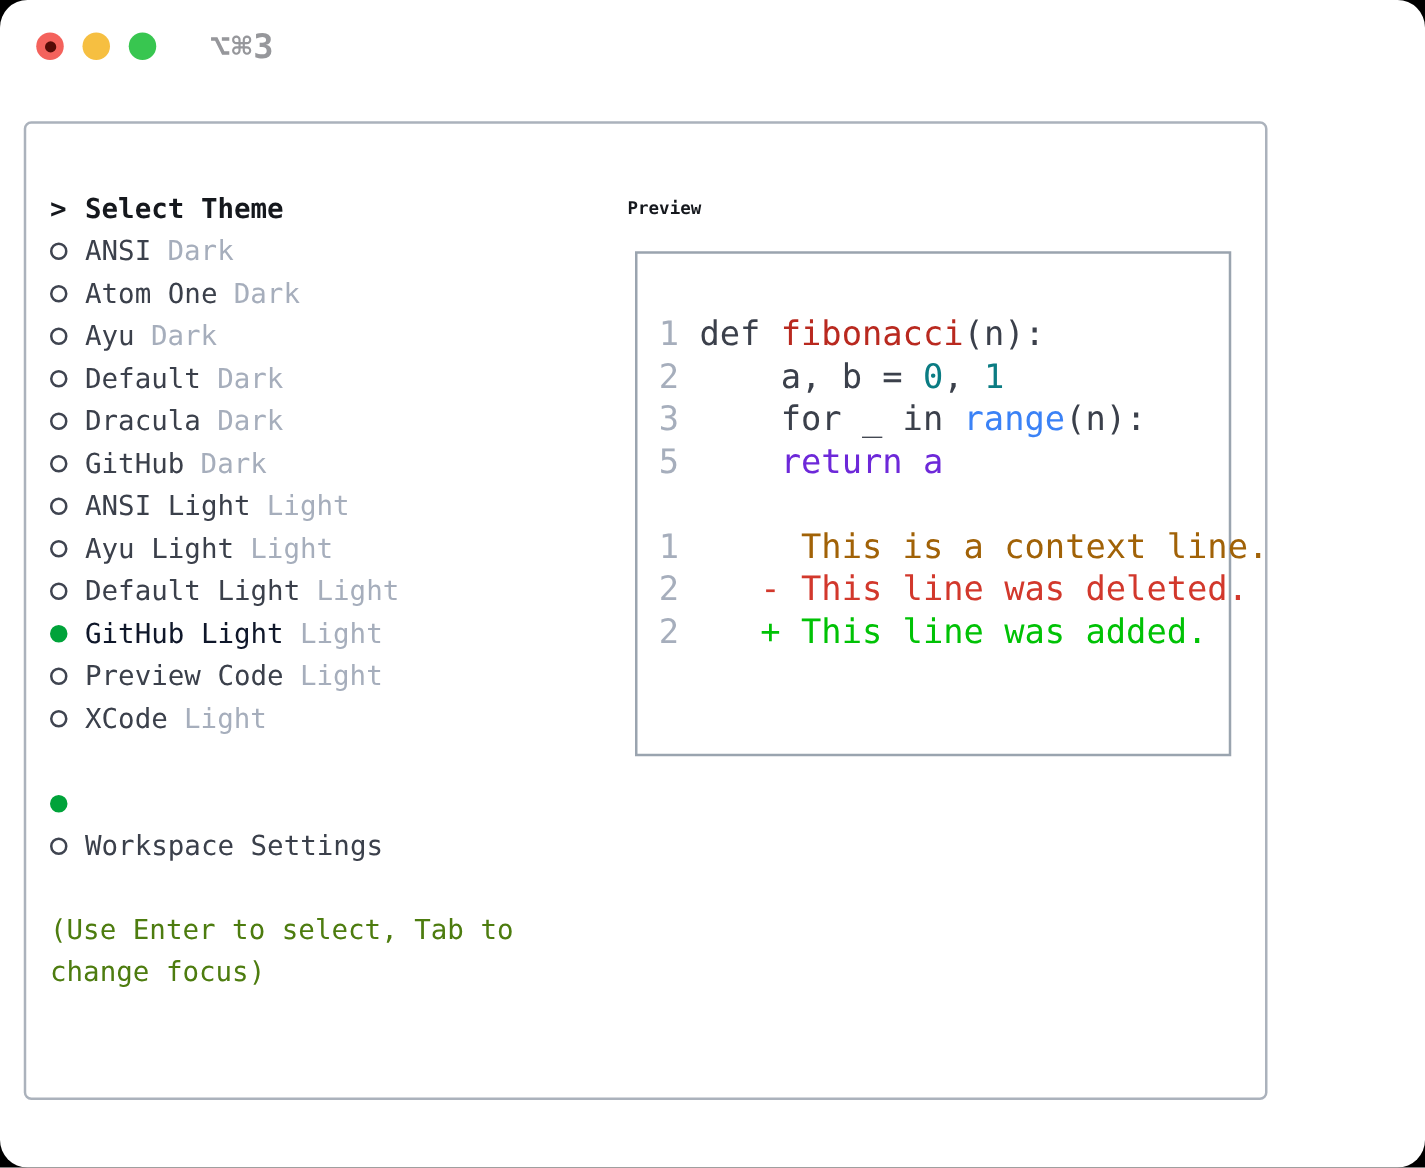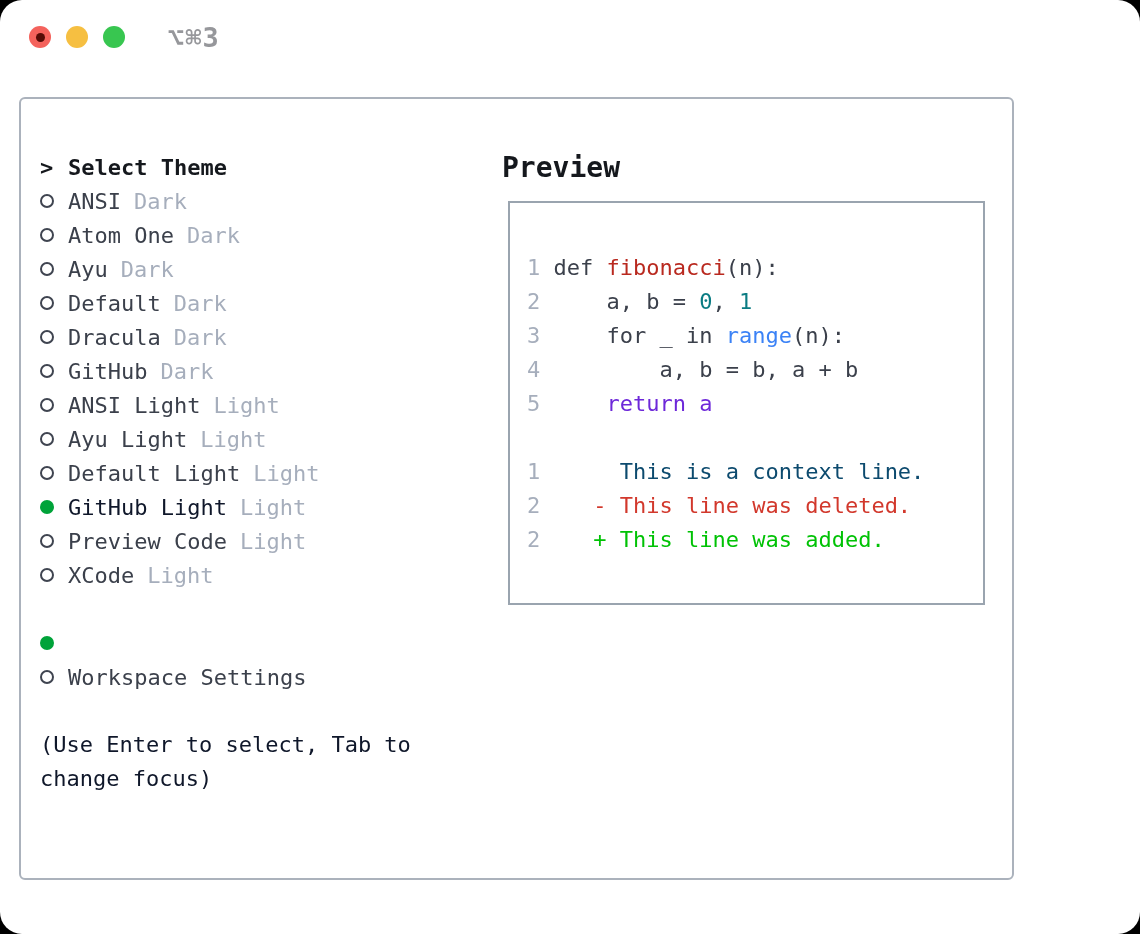--- a/index.html
+++ b/index.html
@@ -30,34 +30,34 @@
 
   
   .list-col { position:absolute; left:19px; top:51px; font-size:22px; color:#3b404b; }
   .row { height:34px; display:flex; align-items:center; white-space:pre; }
   .marker { width:28px; display:flex; align-items:center; flex:none; }
   .cursor { font-weight:bold; color:#15181d; }
   .hdr { font-weight:bold; color:#15181d; }
   .circle { width:14px; height:14px; border:2px solid #3f4450; border-radius:50%; box-sizing:border-box; }
   .variant { margin-left:13px; }
   .muted { color:#a6aebc; }
-  .help-line { height:34px; line-height:34px; color:#0f172a; white-space:pre; }
+  .help-line { height:34px; line-height:34px; color:#4d7c0f; white-space:pre; }
 
   
   .preview-title {
     position:absolute; left:481px; top:51px; height:34px;
     display:flex; align-items:center;
-    font-size:28px; font-weight:bold; color:#15181d;
+    font-size:14px; font-weight:bold; color:#15181d;
   }
   .preview-box {
     position:absolute; left:487px; top:102px; width:477px; height:404px;
     border:2px solid #9aa4af; box-sizing:border-box;
     padding:48px 0 0 17px;
   }
-  .pline { height:34px; line-height:34px; white-space:pre; font-size:22px; }
+  .pline { height:34px; line-height:34px; white-space:pre; font-size:27px; }
   .lnum { color:#a6aebc; }
 </style>
 </head>
 <body>
 
 <div class="window">
 
   <div class="titlebar">
     <span class="tl tl-red">
       <span class="tl-dot"></span>
@@ -108,24 +108,23 @@
 
     </div>
 
     <div class="preview-title">Preview</div>
 
     <div class="preview-box">
       <div id="preview-lines">
           <div class="pline"><span class="lnum">1 </span><span style="color: rgb(59, 64, 75);">def </span><span style="color: rgb(185, 41, 31);">fibonacci</span><span style="color: rgb(59, 64, 75);">(n):</span></div>
           <div class="pline"><span class="lnum">2 </span><span style="color: rgb(59, 64, 75);">    a, b = </span><span style="color: rgb(11, 124, 131);">0</span><span style="color: rgb(59, 64, 75);">, </span><span style="color: rgb(11, 124, 131);">1</span></div>
           <div class="pline"><span class="lnum">3 </span><span style="color: rgb(59, 64, 75);">    for _ in </span><span style="color: #3b82f6;">range</span><span style="color: rgb(59, 64, 75);">(n):</span></div>
-          <div class="pline"><span class="lnum">4 </span><span style="color: rgb(59, 64, 75);">        a, b = b, a + b</span></div>
           <div class="pline"><span class="lnum">5 </span><span style="color: #6d28d9;">    return a</span></div>
           <div class="pline"><span class="lnum"></span></div>
-          <div class="pline"><span class="lnum">1 </span><span style="color: #0c4a6e;">     This is a context line.</span></div>
+          <div class="pline"><span class="lnum">1 </span><span style="color: #a16207;">     This is a context line.</span></div>
           <div class="pline"><span class="lnum">2 </span><span style="color: rgb(210, 56, 44);">   - This line was deleted.</span></div>
           <div class="pline"><span class="lnum">2 </span><span style="color: rgb(0, 194, 5);">   + This line was added.</span></div>
         </div>
     </div>
 
   </div>
 
 </div>
 
 </body></html>

